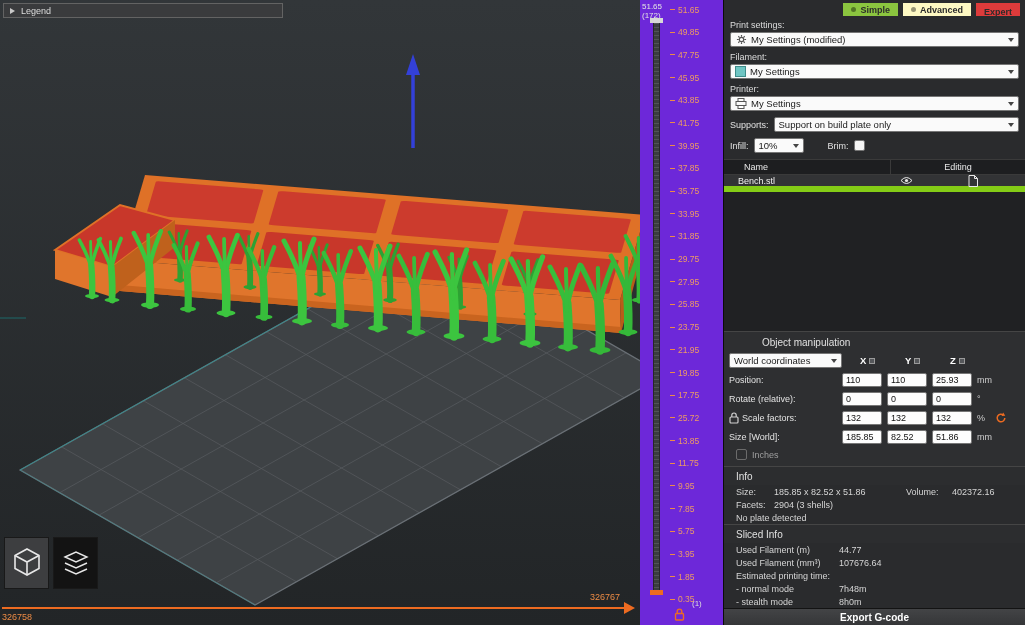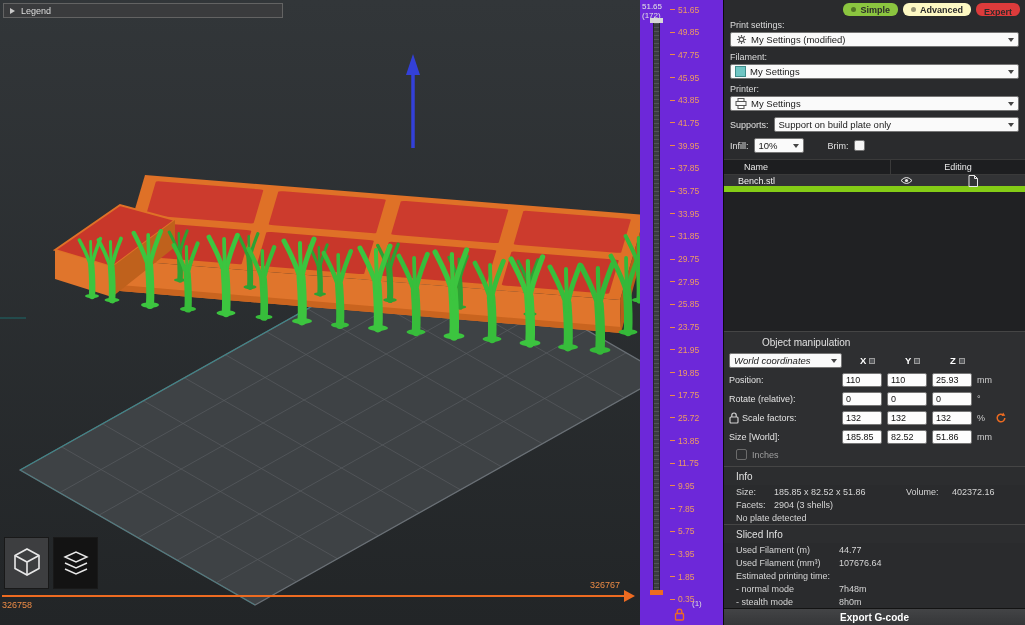--- a/index.html
+++ b/index.html
@@ -8,21 +8,21 @@
 
   
   #viewport { position:absolute; left:0; top:0; width:640px; height:625px; overflow:hidden; }
   #scene { position:absolute; left:0; top:0; }
   .legend-bar { position:absolute; left:3px; top:3px; width:280px; height:15px; background:#3a3b3d; border:1px solid #636363; color:#ddd; font-size:9px; display:flex; align-items:center; gap:6px; padding:3px 6px; }
   .tri-right { width:0; height:0; border-left:5px solid #c9c9c9; border-top:3.5px solid transparent; border-bottom:3.5px solid transparent; }
   .view-btns { position:absolute; left:4px; bottom:36px; display:flex; gap:4px; }
   .view-btn { width:45px; height:52px; background:#3d3e40; border:1px solid #191919; display:flex; align-items:center; justify-content:center; }
   .view-btn.active { background:#131313; }
 
-  .hslider { position:absolute; left:0; bottom:14px; width:640px; height:34px; }
+  .hslider { position:absolute; left:0; bottom:2px; width:640px; height:34px; }
   .hslider-line { position:absolute; left:2px; bottom:14px; width:624px; height:2px; background:#ed6b21; }
   .hslider-arrow { position:absolute; left:624px; bottom:9px; width:0; height:0; border-left:11px solid #ed6b21; border-top:6px solid transparent; border-bottom:6px solid transparent; }
   .hslider-end { position:absolute; right:20px; bottom:21px; color:#ed8b45; font-size:9px; }
   .hslider-start { position:absolute; left:2px; bottom:1px; color:#ed8b45; font-size:9px; }
 
   
   #layer-strip { position:absolute; left:640px; top:0; width:83px; height:625px; background:#6d28d9; }
   .ls-top-label { position:absolute; left:2px; top:2px; color:#e3e3e3; font-size:8px; line-height:9px; }
   .ls-track { position:absolute; left:13px; top:22px; width:7px; height:570px; border:1px solid #26282a;
               background:repeating-linear-gradient(to bottom,#515457 0 1px,#3a3d40 1px 4px); }
@@ -31,21 +31,21 @@
   .ticks { position:absolute; left:30px; top:5px; height:599px; display:flex; flex-direction:column; justify-content:space-between; }
   .tick { display:flex; align-items:center; gap:3px; height:9px; }
   .tick-dash { width:5px; height:1px; background:#ed8b45; }
   .tick-label { color:#ed9b64; font-size:8.5px; }
   .ls-bottom-layer { position:absolute; left:52px; top:599px; color:#ddd; font-size:8px; }
   .ls-lock { position:absolute; left:34px; top:607px; }
 
   
   #sidebar { position:absolute; left:723px; top:0; width:302px; height:625px; background:#2a2b2d; border-left:1px solid #0b0b0b; display:flex; flex-direction:column; font-size:9px; color:#e2e2e2; }
   .modes { display:flex; justify-content:flex-end; gap:5px; padding:3px 5px 1px; }
-  .mode-pill { height:13px; border-radius:6px; display:flex; align-items:center; gap:4px; padding:0 8px; font-size:9px; font-weight:bold; color:#2c2c2c; }
+  .mode-pill { height:13px; border-radius:0; display:flex; align-items:center; gap:4px; padding:0 8px; font-size:9px; font-weight:bold; color:#2c2c2c; }
   .mode-dot { width:5px; height:5px; border-radius:50%; background:rgba(0,0,0,.4); }
   .f-label { padding:3px 6px 1px; color:#dcdcdc; }
   .combo { margin:1px 6px 2px; height:15px; background:#fafafa; border:1px solid #767676; border-radius:2px; display:flex; align-items:center; gap:4px; padding:0 14px 0 4px; color:#1a1a1a; font-size:9.5px; position:relative; white-space:nowrap; overflow:hidden; }
   .combo .arrow { position:absolute; right:4px; width:0; height:0; border-top:4px solid #444; border-left:3.5px solid transparent; border-right:3.5px solid transparent; }
   .combo-icon { width:12px; height:12px; display:flex; align-items:center; justify-content:center; flex:none; }
   .swatch { width:11px; height:11px; border:1px solid #3e8c8a; flex:none; }
   .supports-row { display:flex; align-items:center; gap:5px; padding:4px 6px 2px; }
   .supports-row .combo { flex:1; margin:0; }
   .infill-row { display:flex; align-items:center; gap:5px; padding:4px 6px 4px; }
   .combo.small { width:50px; margin:0; flex:none; }
@@ -57,21 +57,21 @@
   .oh-edit { width:134px; text-align:center; }
   .obj-row { display:flex; height:17px; align-items:center; background:#323335; border-bottom:6px solid #84cc16; }
   .or-name { flex:1; padding-left:14px; color:#f0f0f0; }
   .or-eye { width:30px; display:flex; justify-content:center; }
   .or-edit { width:104px; display:flex; justify-content:center; }
   .list-space { flex:1; background:#202123; }
 
   .manip { background:#2e2f31; border-top:1px solid #454545; padding-bottom:3px; }
   .manip-title { padding:5px 0 3px 38px; font-size:10px; color:#e0e0e0; }
   .coords-row { display:flex; align-items:center; padding:2px 0 2px 5px; height:19px; }
-  .coords-combo { width:113px; margin:0 5px 0 0; flex:none;font-style:italic; }
+  .coords-combo { width:113px; margin:0 5px 0 0; flex:none; }
   .axis-head { width:45px; display:flex; align-items:center; gap:3px; padding-left:13px; font-weight:bold; color:#fff; font-size:9.5px; }
   .axis-icon { width:6px; height:6px; border:1px solid #9a9a9a; background:#55575a; display:inline-block; }
   .vec-row { display:flex; align-items:center; height:19px; padding-left:5px; }
   .vec-label { width:113px; display:flex; align-items:center; gap:3px; }
   .vec-input { width:40px; height:14px; margin-right:5px; border:1px solid #767676; border-radius:2px; background:#fdfdfd; color:#111; font-size:9px; padding:0 3px; font-family:"Liberation Sans",sans-serif; }
   .vec-unit { width:18px; color:#cfcfcf; }
   .inches-row { display:flex; align-items:center; gap:5px; padding:3px 0 3px 12px; color:#9f9f9f; }
 
   .section-title { border-top:1px solid #454545; background:#2c2d2f; padding:4px 0 3px 12px; font-size:10px; color:#e0e0e0; }
   .info-row { display:flex; padding:1.5px 0 1.5px 12px; color:#d5d5d5; }

